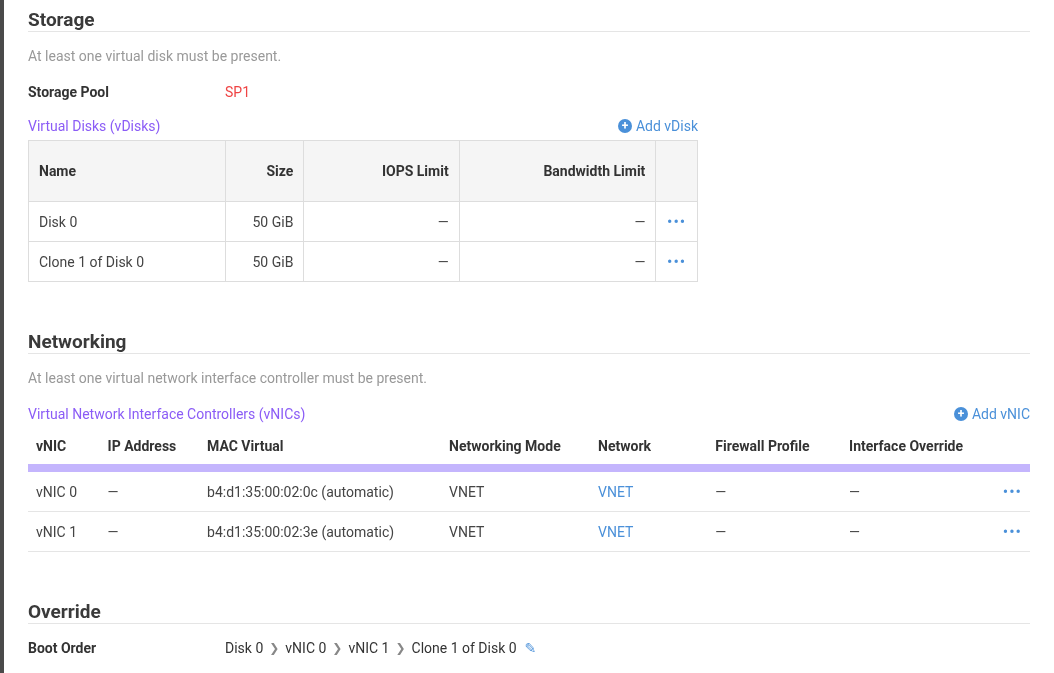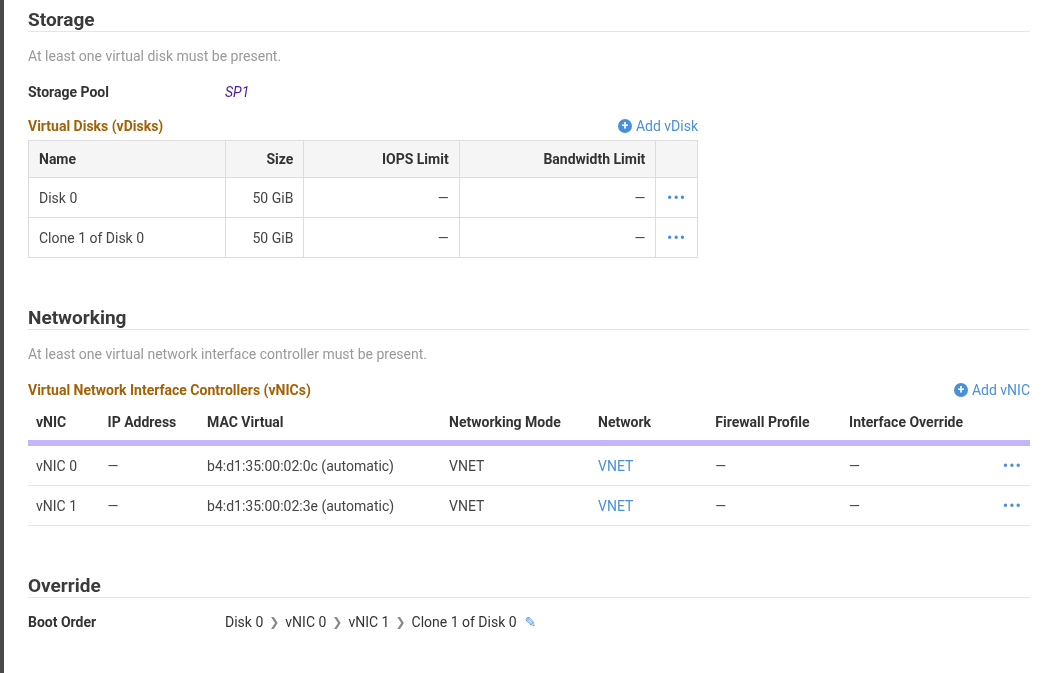--- a/index.html
+++ b/index.html
@@ -45,34 +45,33 @@
     }
     .kv-row .value {
       color: #333;
       font-size: 14px;
       display: flex;
       align-items: center;
       flex-wrap: wrap;
       gap: 4px;
     }
     .kv-row .value a {
-      color: #4c1d95;
+      color: #ef4444;
       text-decoration: none;
-      font-style: italic;
     }
     .subheader-row {
       display: flex;
       justify-content: space-between;
       align-items: center;
       margin-bottom: 6px;
       margin-top: 18px;
     }
     .subheader {
-      font-weight: 700;
-      color: #a16207;
+      font-weight: 400;
+      color: #8b5cf6;
       font-size: 14px;
     }
     .add-btn {
       color: #4a90d9;
       font-size: 14px;
       display: inline-flex;
       align-items: center;
       gap: 4px;
       cursor: pointer;
     }
@@ -94,21 +93,21 @@
       border-collapse: collapse;
     }
     .disk-table {
       width: 670px;
     }
     table th {
       text-align: left;
       font-weight: 700;
       color: #333;
       font-size: 14px;
-      padding: 10px 10px;
+      padding: 22px 10px;
     }
     .disk-table th, .disk-table td {
       border: 1px solid #ddd;
     }
     .disk-table thead th {
       background: #f5f5f5;
     }
     table td {
       padding: 10px 10px;
       color: #444;
@@ -123,21 +122,21 @@
       cursor: pointer;
     }
     .dots {
       color: #4a90d9;
       font-size: 16px;
       cursor: pointer;
       letter-spacing: 1px;
       text-align: center;
     }
     .vnic-table thead th {
-      border-bottom: 6px solid #c4b5fd;
+      border-bottom: 8px solid #c4b5fd;
       padding: 10px 8px;
     }
     .vnic-table td {
       border-bottom: 1px solid #e5e5e5;
       padding: 10px 8px;
     }
     .chev {
       color: #888;
       font-size: 12px;
       margin: 0 2px;

